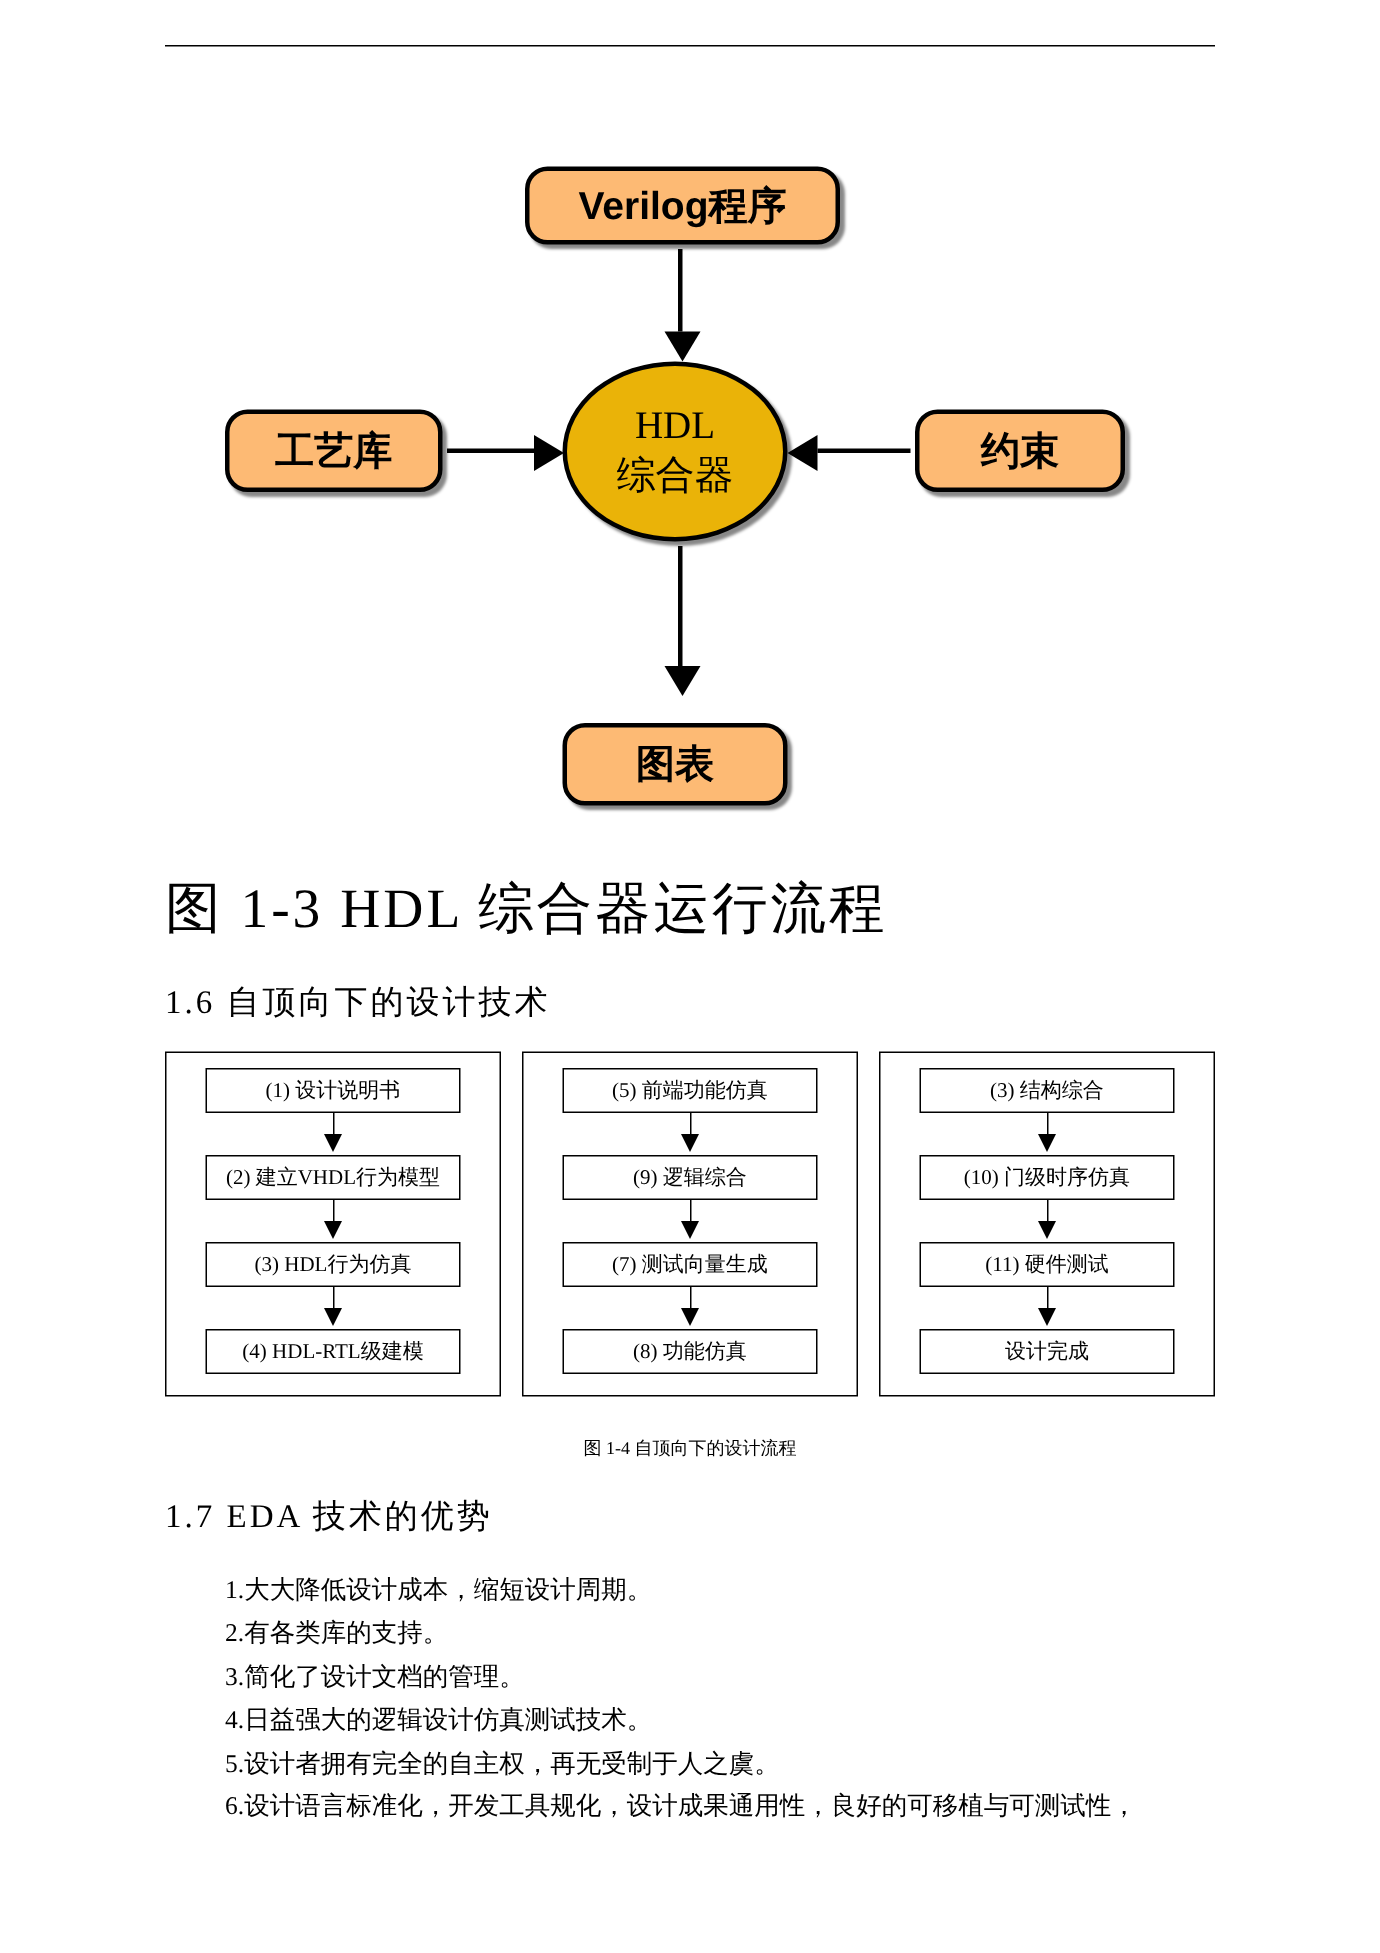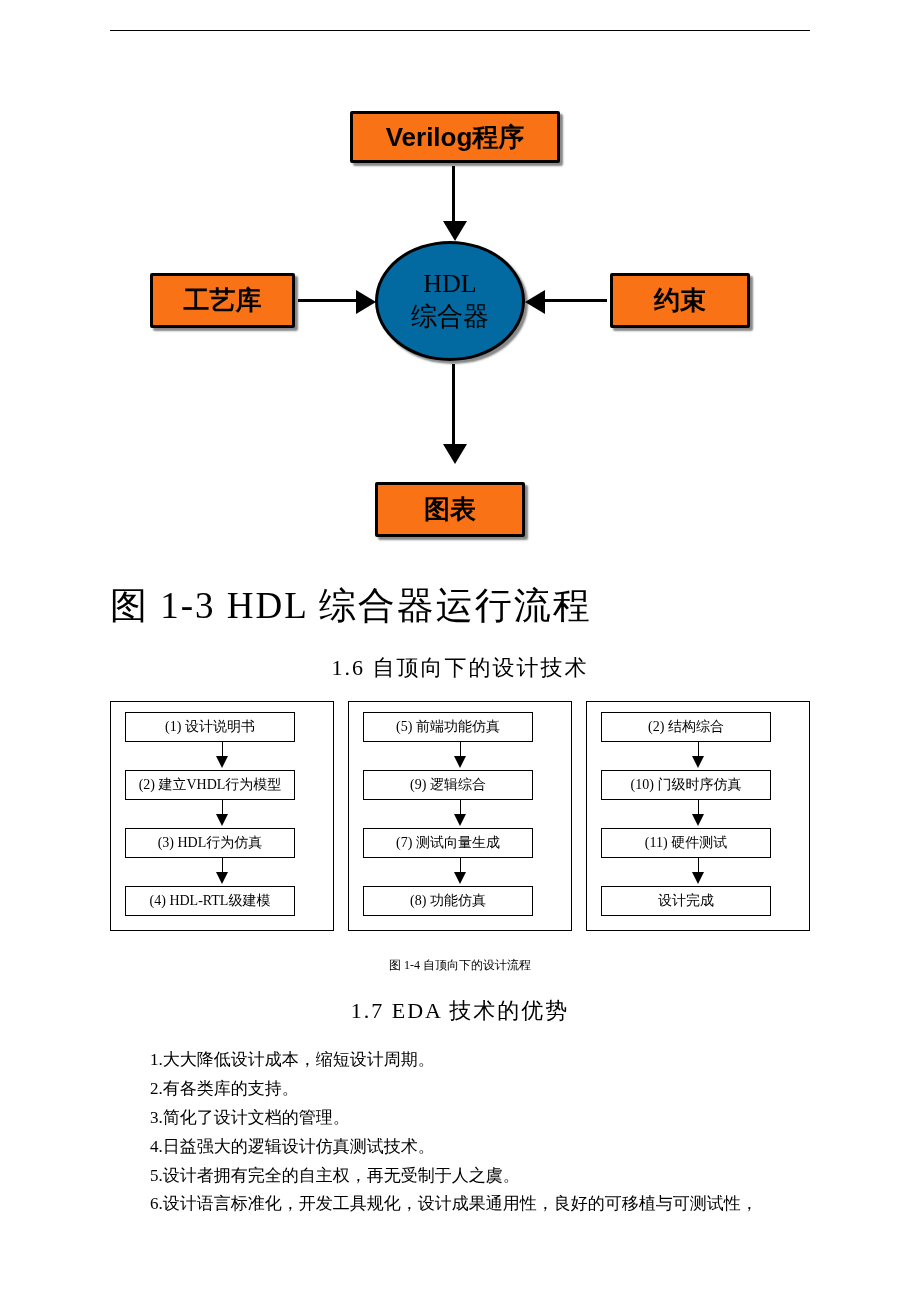--- a/index.html
+++ b/index.html
@@ -15,41 +15,41 @@
     
     .fig13 {
       position: relative;
       height: 440px;
       width: 620px;
       margin: 0 auto;
     }
     .rbox {
       position: absolute;
       border: 3px solid #000;
-      border-radius: 2px;
-      background: #f97316;
+      border-radius: 15px;
+      background: #fdba74;
       font-weight: bold;
       font-size: 26px;
       display: flex;
       align-items: center;
       justify-content: center;
       font-family: "SimHei", "Heiti SC", sans-serif;
       box-shadow: 3px 3px 2px #888;
     }
     #box-top { left: 200px; top: 0; width: 210px; height: 52px; }
     #box-left { left: 0; top: 162px; width: 145px; height: 55px; }
     #box-right { left: 460px; top: 162px; width: 140px; height: 55px; }
     #box-bottom { left: 225px; top: 371px; width: 150px; height: 55px; }
     .circ {
       position: absolute;
       border: 3px solid #000;
       border-radius: 50%;
       left: 225px; top: 130px;
       width: 150px; height: 120px;
-      background: #0369a1;
+      background: #eab308;
       display: flex;
       flex-direction: column;
       align-items: center;
       justify-content: center;
       font-size: 26px;
       font-family: "SimSun", serif;
       box-shadow: 3px 3px 2px #888;
     }
     .arrow {
       position: absolute;
@@ -79,35 +79,35 @@
       font-family: "SimSun", serif;
       letter-spacing: 2px;
     }
 
     .section-heading {
       font-size: 22px;
       font-family: "SimSun", serif;
       margin-top: 22px;
       margin-bottom: 18px;
       letter-spacing: 2px;
-      text-align: center;
     }
 
     
     .fig14 {
       display: flex;
       gap: 14px;
       width: 100%;
     }
     .col {
       border: 1px solid #000;
       padding: 10px 14px 14px 14px;
       flex: 1;
       display: flex;
       flex-direction: column;
+      align-items: center;
     }
     .fbox {
       border: 1px solid #000;
       width: 170px;
       height: 30px;
       display: flex;
       align-items: center;
       justify-content: center;
       font-size: 14px;
     }
@@ -200,21 +200,21 @@
         <div class="vhead"></div>
       </div>
     <div class="fbox">(7) 测试向量生成</div>
     <div class="vconn">
         <div class="vline"></div>
         <div class="vhead"></div>
       </div>
     <div class="fbox">(8) 功能仿真</div>
   </div>
   <div class="col">
-    <div class="fbox">(2) 结构综合</div>
+    <div class="fbox">(3) 结构综合</div>
     <div class="vconn">
         <div class="vline"></div>
         <div class="vhead"></div>
       </div>
     <div class="fbox">(10) 门级时序仿真</div>
     <div class="vconn">
         <div class="vline"></div>
         <div class="vhead"></div>
       </div>
     <div class="fbox">(11) 硬件测试</div>

